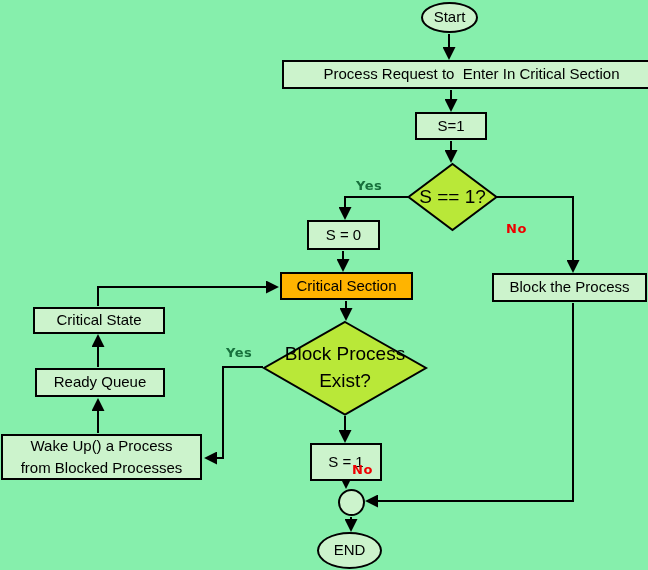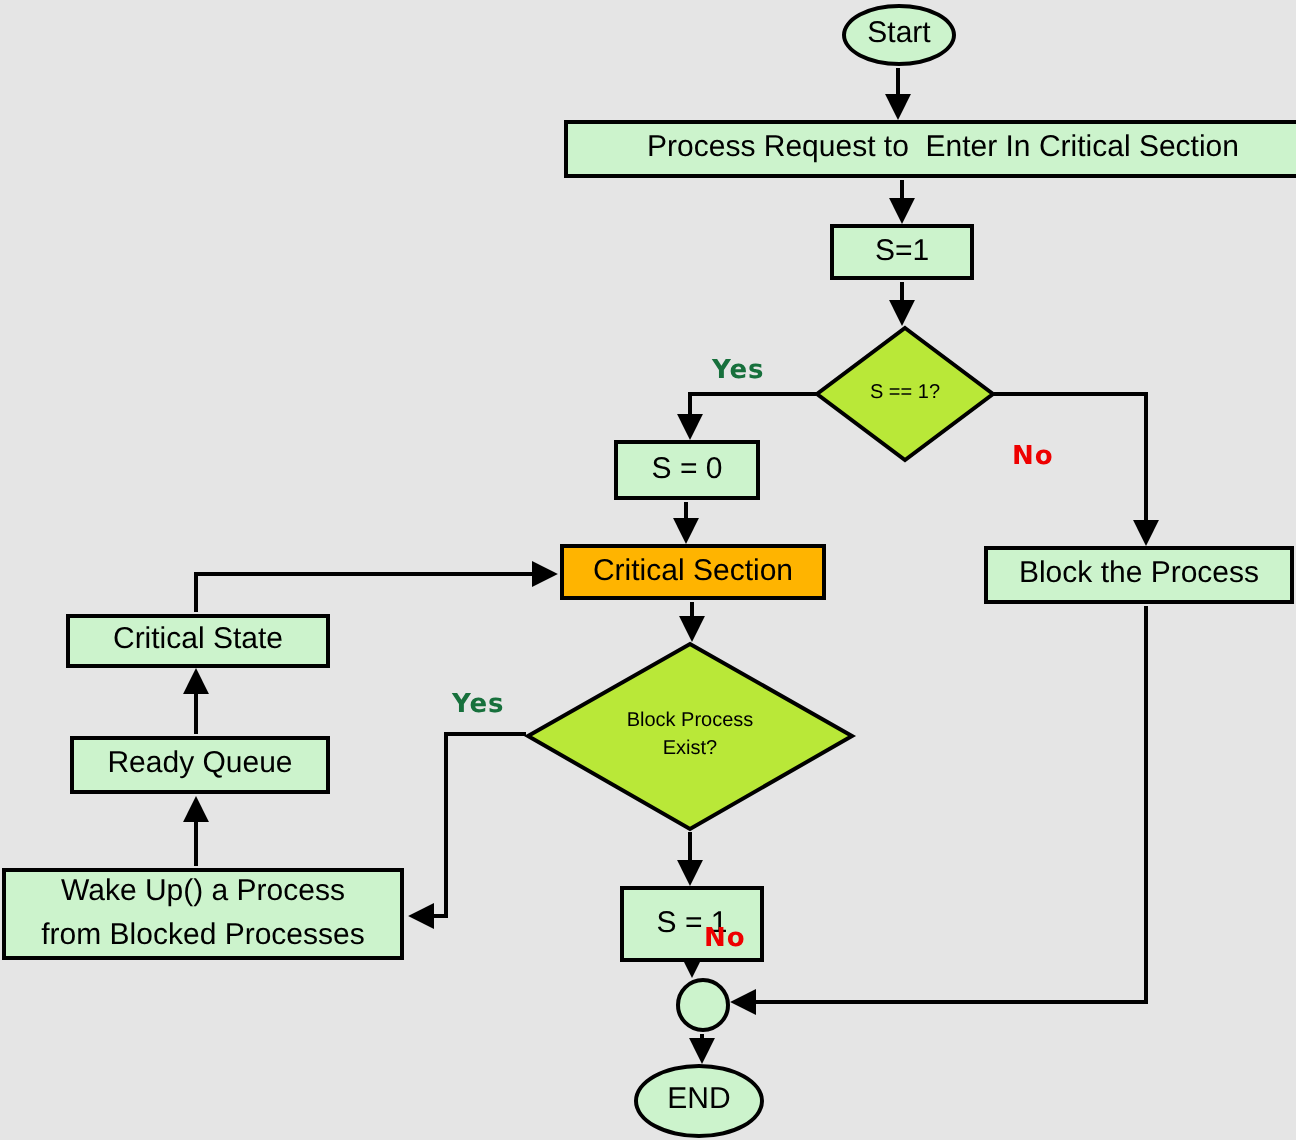--- a/index.html
+++ b/index.html
@@ -1,20 +1,20 @@
 <!DOCTYPE html>
 <html style="--node-fill: #CCF3CC; --decision-fill: #B9E838; --critical-fill: #FFB400; --yes-color: #17703C; --no-color: #EE0000; --stroke: #000000;"><head>
 <meta charset="utf-8">
 <style>
   html, body { margin: 0; padding: 0; background: #ffffff; }
   .stage {
     position: relative;
     width: 648px;
     height: 570px;
-    background: #e5e5e5;
+    background: #86efac;
     font-family: "Liberation Sans", sans-serif;
     overflow: hidden;
   }
   .connectors {
     position: absolute;
     left: 0; top: 0;
     width: 648px; height: 570px;
     z-index: 0;
   }
   .node {
@@ -33,21 +33,21 @@
   }
   .node.ellipse { border-radius: 50%; }
   .node.critical { background: var(--critical-fill, #ffb400); }
   .node.multiline { flex-direction: column; line-height: 1.45; }
   .diamond-label {
     position: absolute;
     display: flex;
     flex-direction: column;
     align-items: center;
     justify-content: center;
-    font-size: 10px;
+    font-size: 19px;
     color: #000;
     z-index: 2;
     text-align: center;
     line-height: 1.4;
   }
   .edge-label {
     position: absolute;
     font-family: "DejaVu Sans", sans-serif;
     font-weight: bold;
     font-size: 13px;

